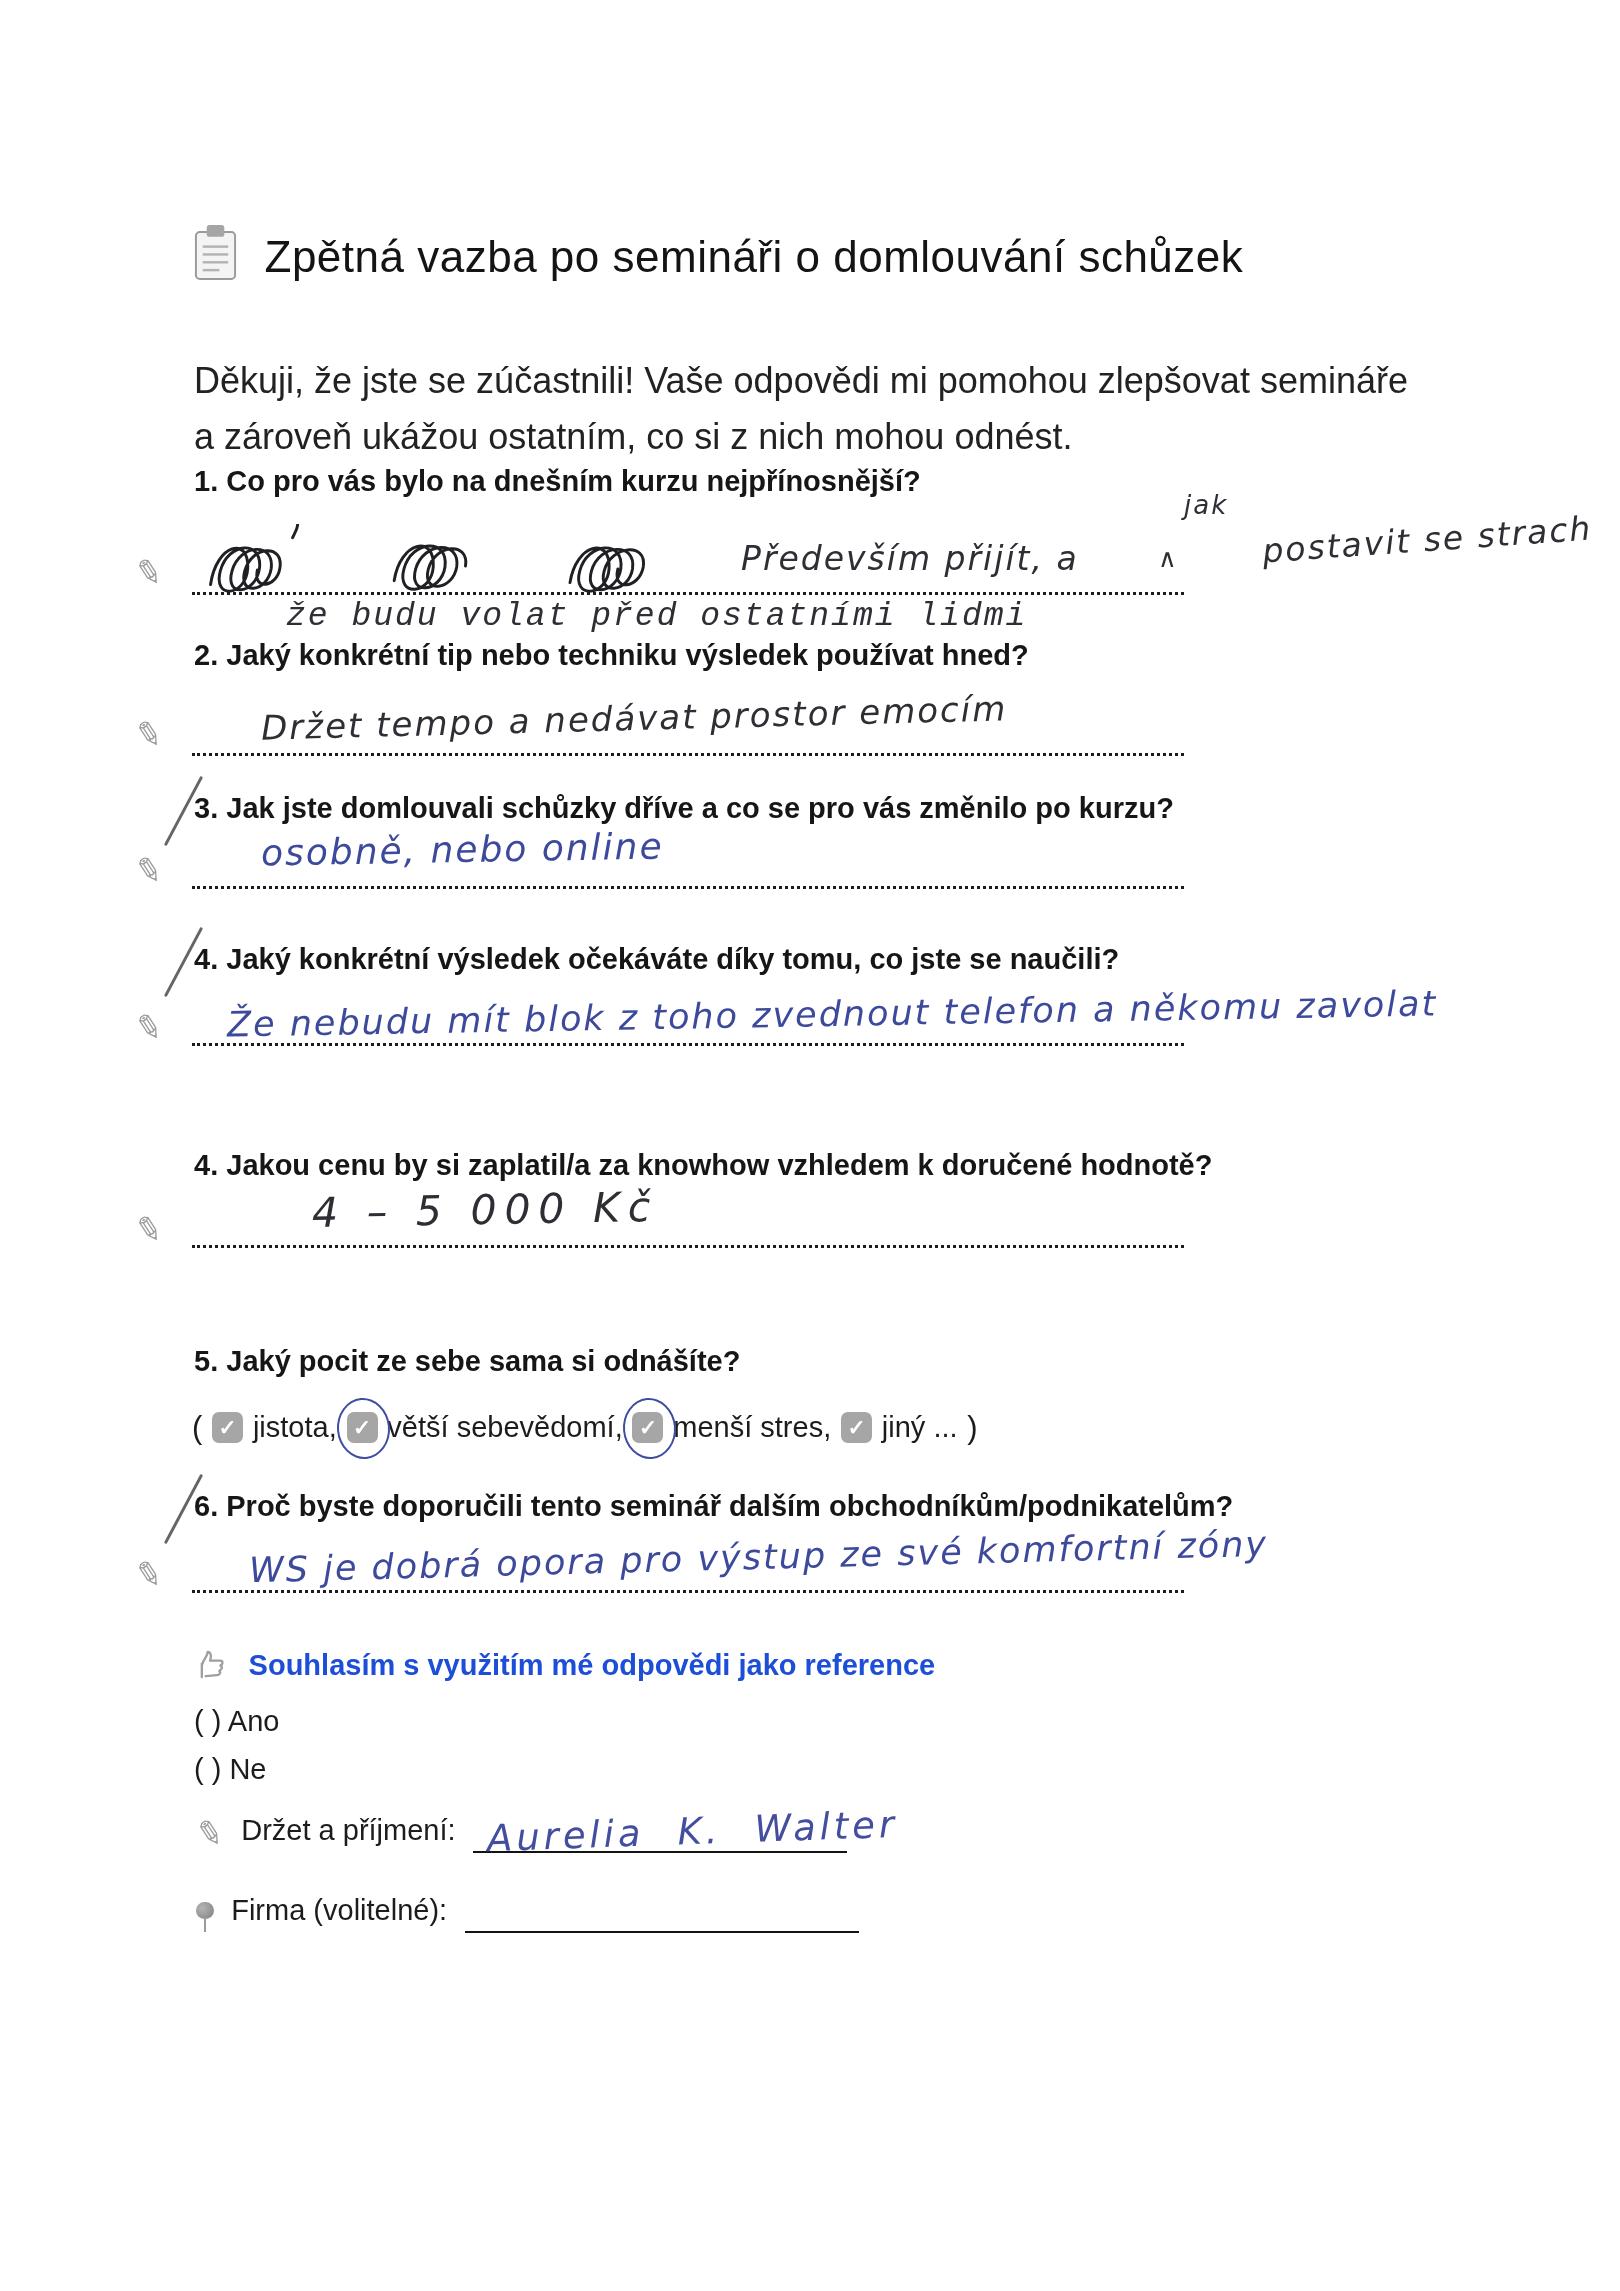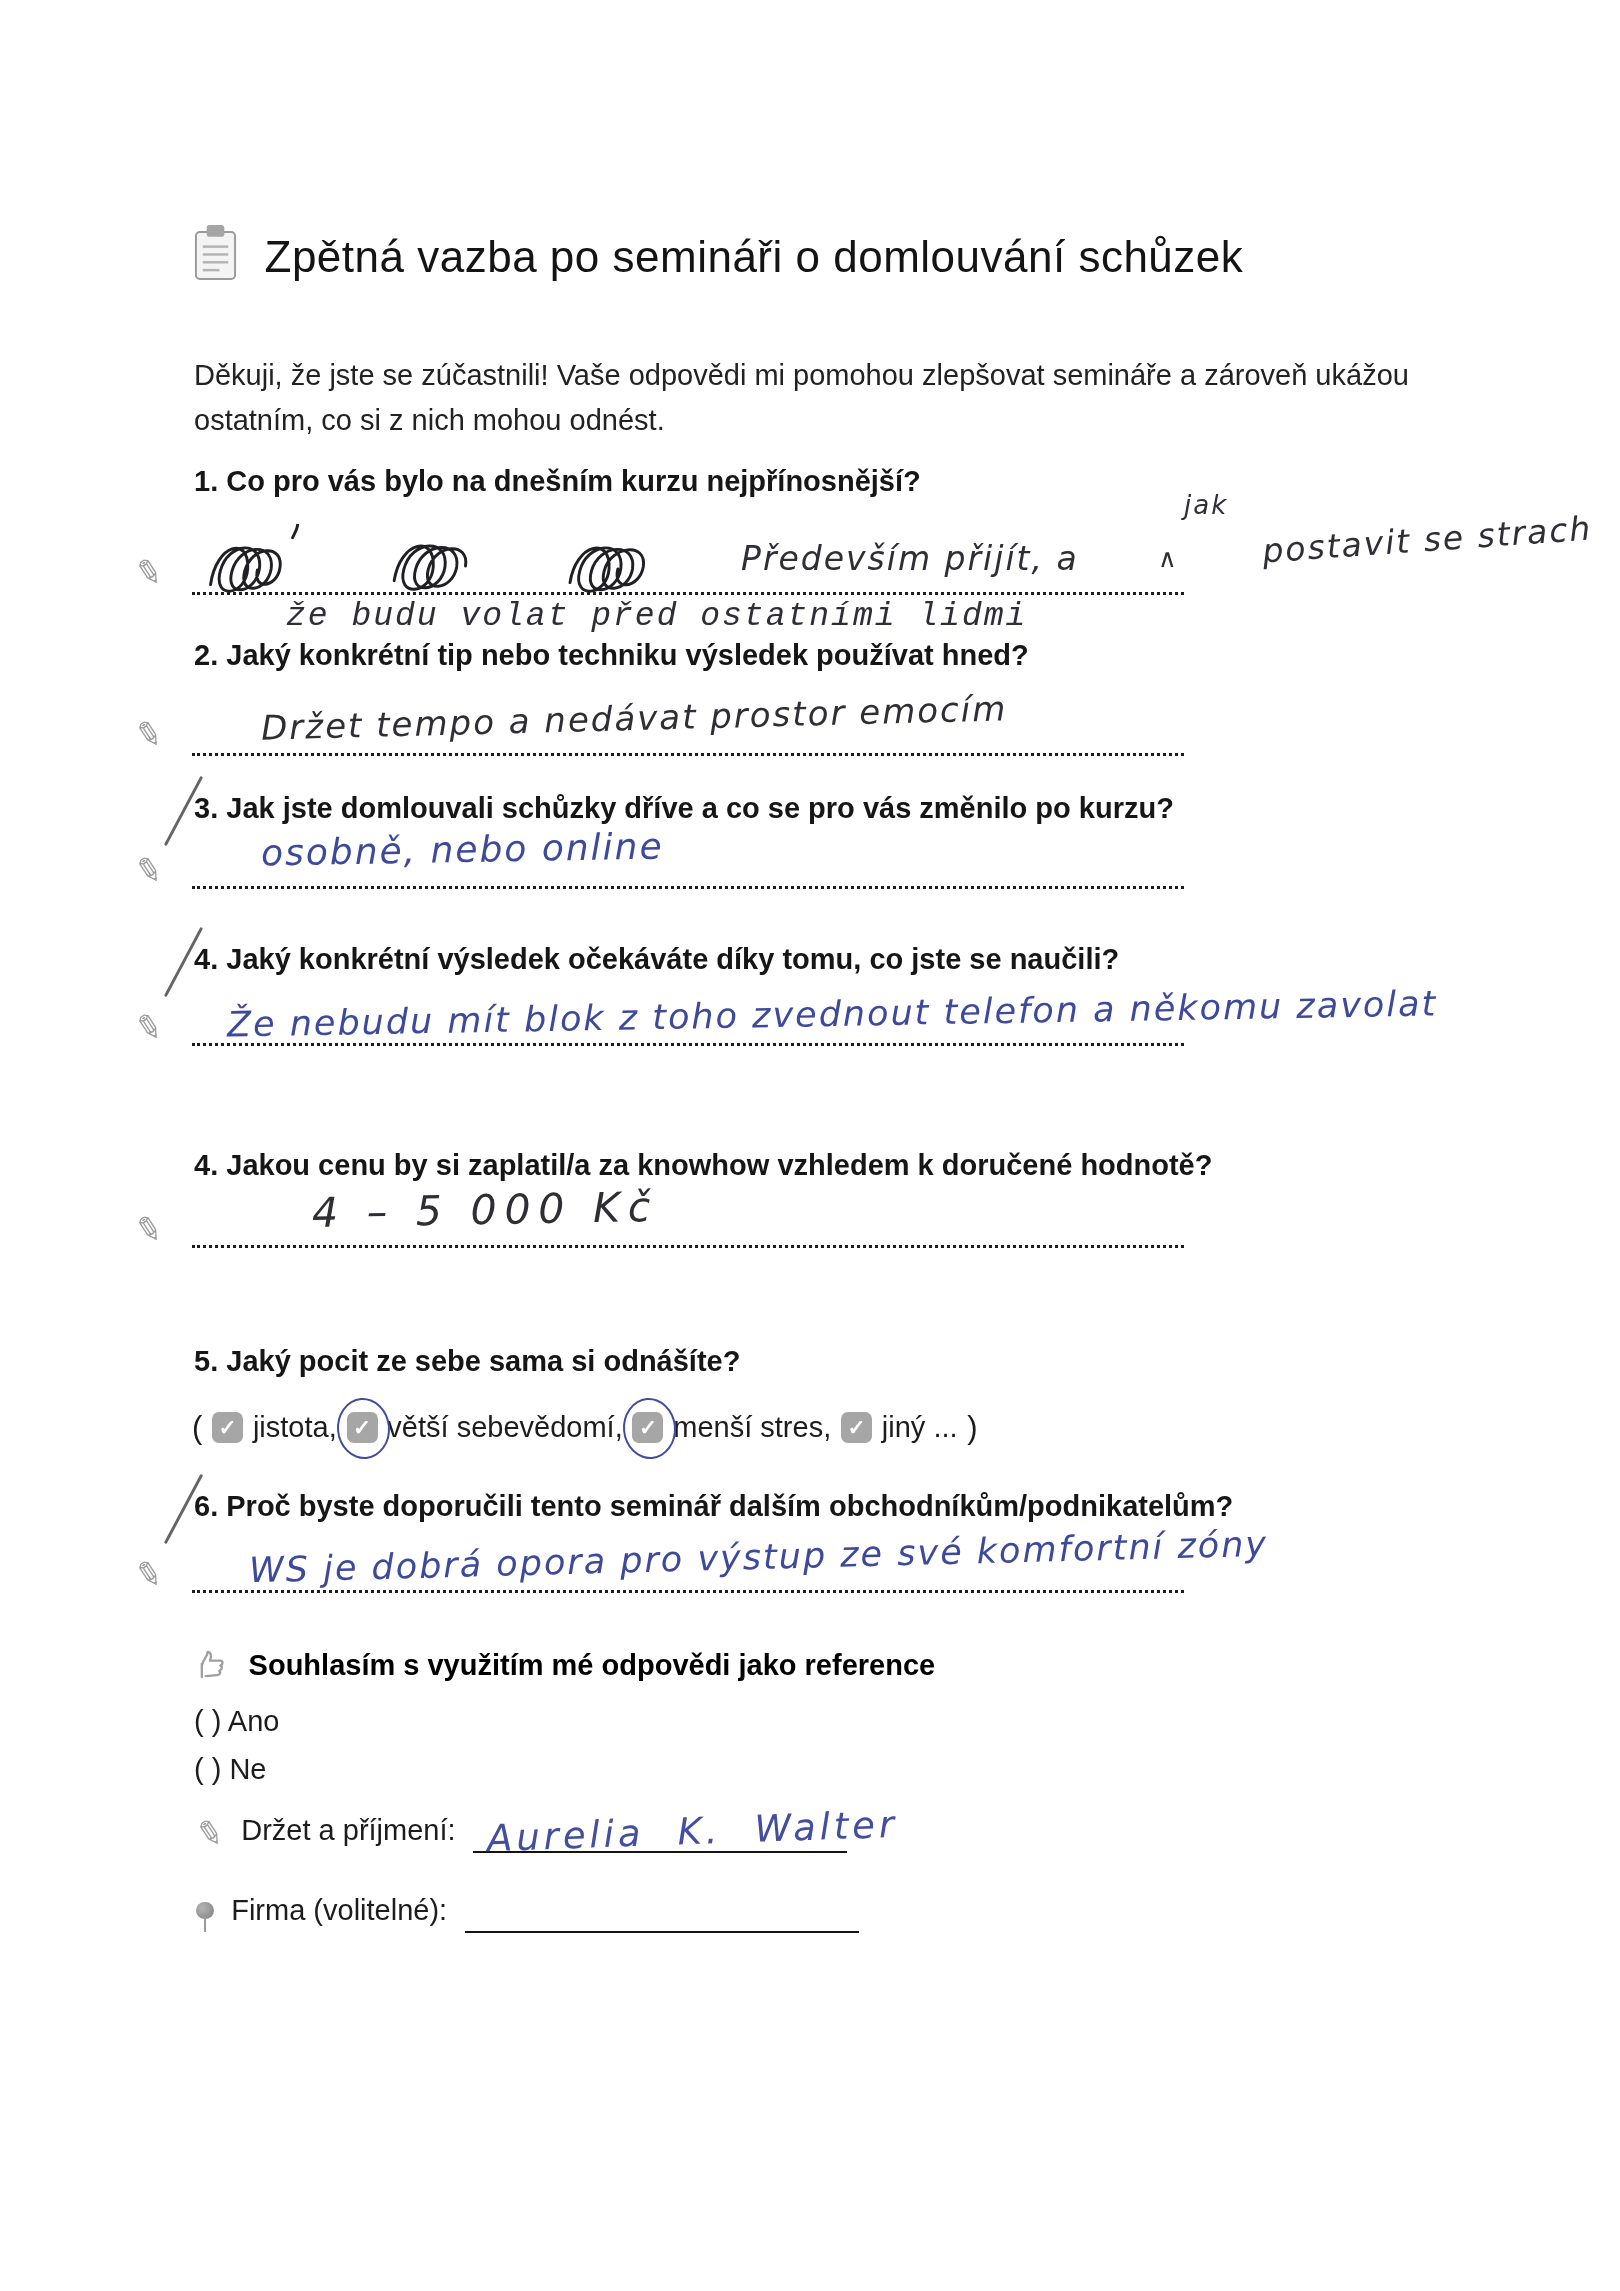--- a/index.html
+++ b/index.html
@@ -5,21 +5,21 @@
   html,body{margin:0;padding:0;background:#ffffff;}
   .page{
     position:relative;width:1620px;height:2292px;background:#ffffff;
     font-family:"Liberation Sans", sans-serif;color:#1a1a1a;overflow:hidden;
   }
   
   .title-row{position:absolute;top:223px;left:192px;display:flex;align-items:flex-end;gap:25.5px;}
   .title{font-size:44px;font-weight:400;color:#141414;margin:0;letter-spacing:0.5px;white-space:nowrap;}
   .clipboard{display:inline-block;line-height:0;}
   
-  .intro{position:absolute;top:353px;left:194px;width:1220px;font-size:29px;line-height:1.55;color:#222;margin:0;}
+  .intro{position:absolute;top:353px;left:194px;width:1220px;font-size:36px;line-height:1.55;color:#222;margin:0;}
   
   .qh{position:absolute;left:194px;font-size:29px;font-weight:bold;color:#161616;white-space:nowrap;}
   .q1h{top:465px}.q2h{top:639px}.q3h{top:792px}.q4ah{top:943px}
   .q4bh{top:1149px}.q5h{top:1345px}.q6h{top:1490px}
   .slash{position:absolute;left:-11.8px;top:-19.6px;width:2.9px;height:78px;background:#4a4a4a;
          transform:rotate(28deg);border-radius:2px;opacity:.85;}
   
   .ans{position:absolute;left:192px;width:1255px;}
   .q1a{top:510px;height:147px}
   .q2a{top:686px;height:93px}
@@ -57,21 +57,21 @@
   .paren{font-size:31px;}
   .cb{width:31px;height:31px;background:#a6a6a6;border-radius:6.9px;display:inline-flex;
       align-items:center;justify-content:center;flex:0 0 auto;}
   .cb::after{content:"\2713";color:#ffffff;font-weight:bold;font-size:21.6px;line-height:1;}
   .cbwrap{position:relative;display:inline-flex;align-items:center;}
   .pen-circle{position:absolute;left:-9.8px;top:-13.7px;width:49px;height:57px;
               border:2.9px solid #3f4da0;border-radius:50%;transform:rotate(-5deg);}
   .optlabel{white-space:nowrap;}
   
   .consent-row{position:absolute;top:1649px;left:196px;display:flex;align-items:flex-end;
-               gap:19.6px;font-size:29px;font-weight:bold;color:#000000;}
+               gap:19.6px;font-size:29px;font-weight:bold;color:#1d4ed8;}
   .radio-line{position:absolute;left:194px;font-size:29px;color:#1c1c1c;}
   .ano{top:1705px}.ne{top:1753px}
   
   .field-row{position:absolute;left:196px;display:flex;align-items:flex-end;gap:17.6px;
              font-size:29px;color:#1c1c1c;}
   .name-row{top:1800px}.firma-row{top:1886px}
   .field-label{padding-bottom:5.9px;white-space:nowrap;}
   .sigline{position:relative;width:374px;height:51px;border-bottom:2.9px solid #131313;}
   .blankline{position:relative;width:394px;height:45px;border-bottom:2.9px solid #131313;}
   .sig{position:absolute;left:13.7px;bottom:-2px;font-size:37px;color:#434f9e;

